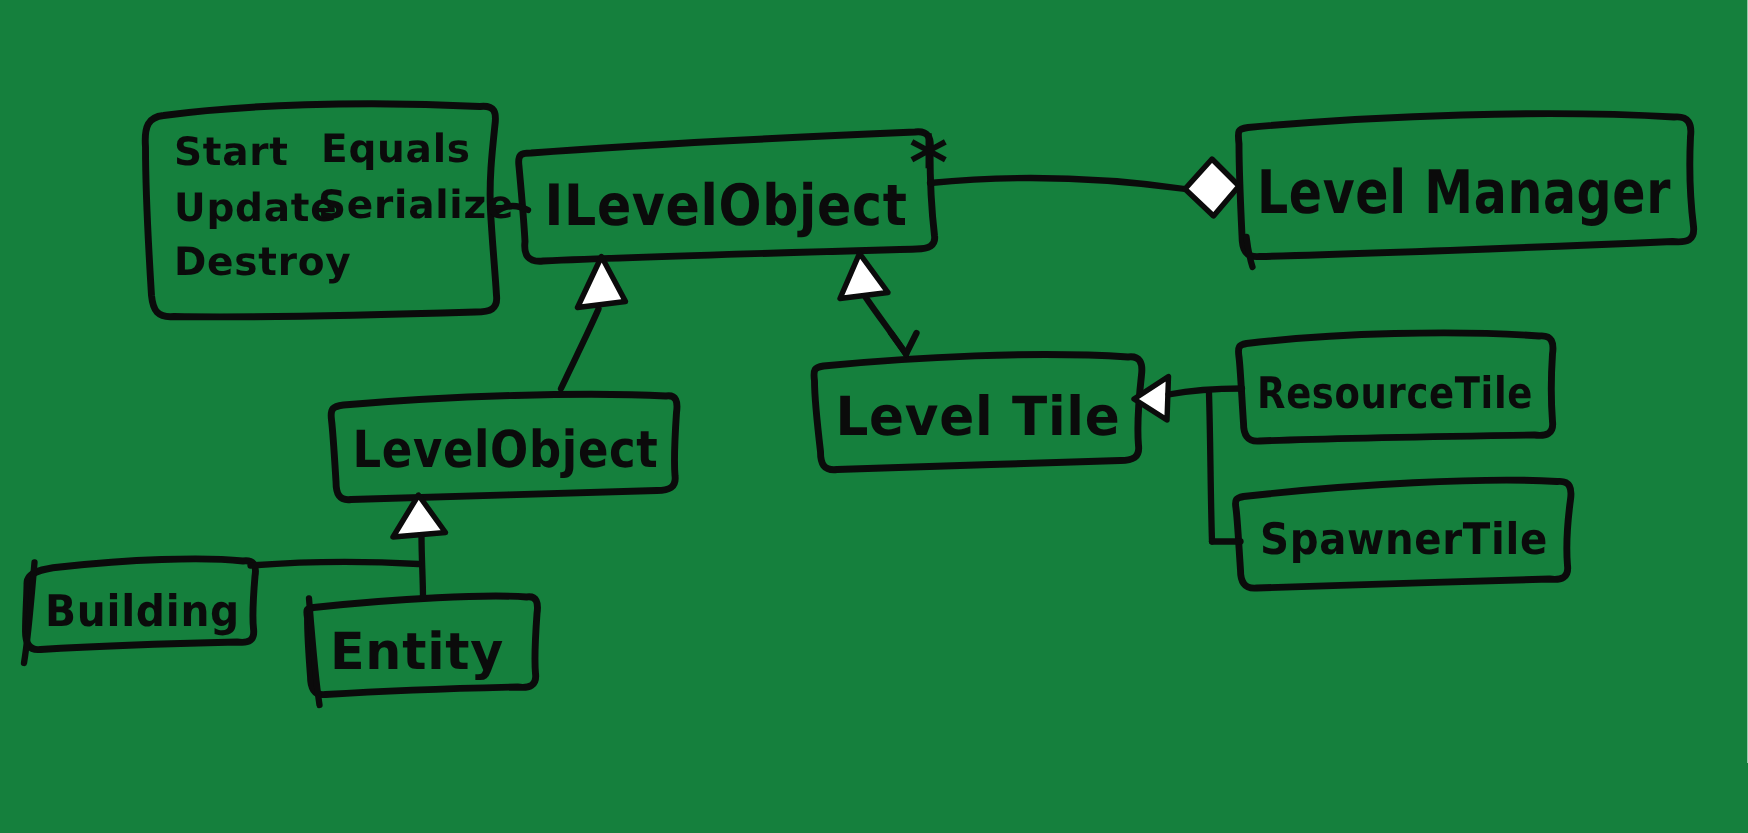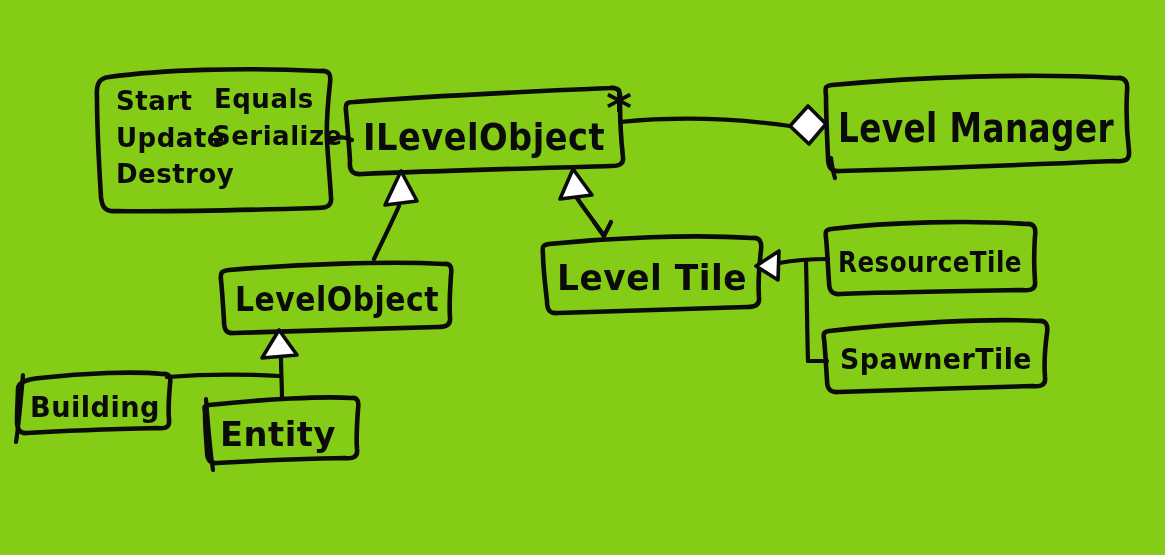--- a/index.html
+++ b/index.html
@@ -4,21 +4,21 @@
 <style>
   html, body {
     margin: 0;
     padding: 0;
     background: #ffffff;
   }
   .stage {
     position: relative;
     width: 1165px;
     height: 555px;
-    background: #84cc16;
+    background: #15803d;
     overflow: hidden;
     font-family: "DejaVu Sans", sans-serif;
   }
   svg { display: block; }
   .ink {
     stroke: #0b0b0b;
     fill: none;
     stroke-linecap: round;
     stroke-linejoin: round;
   }

